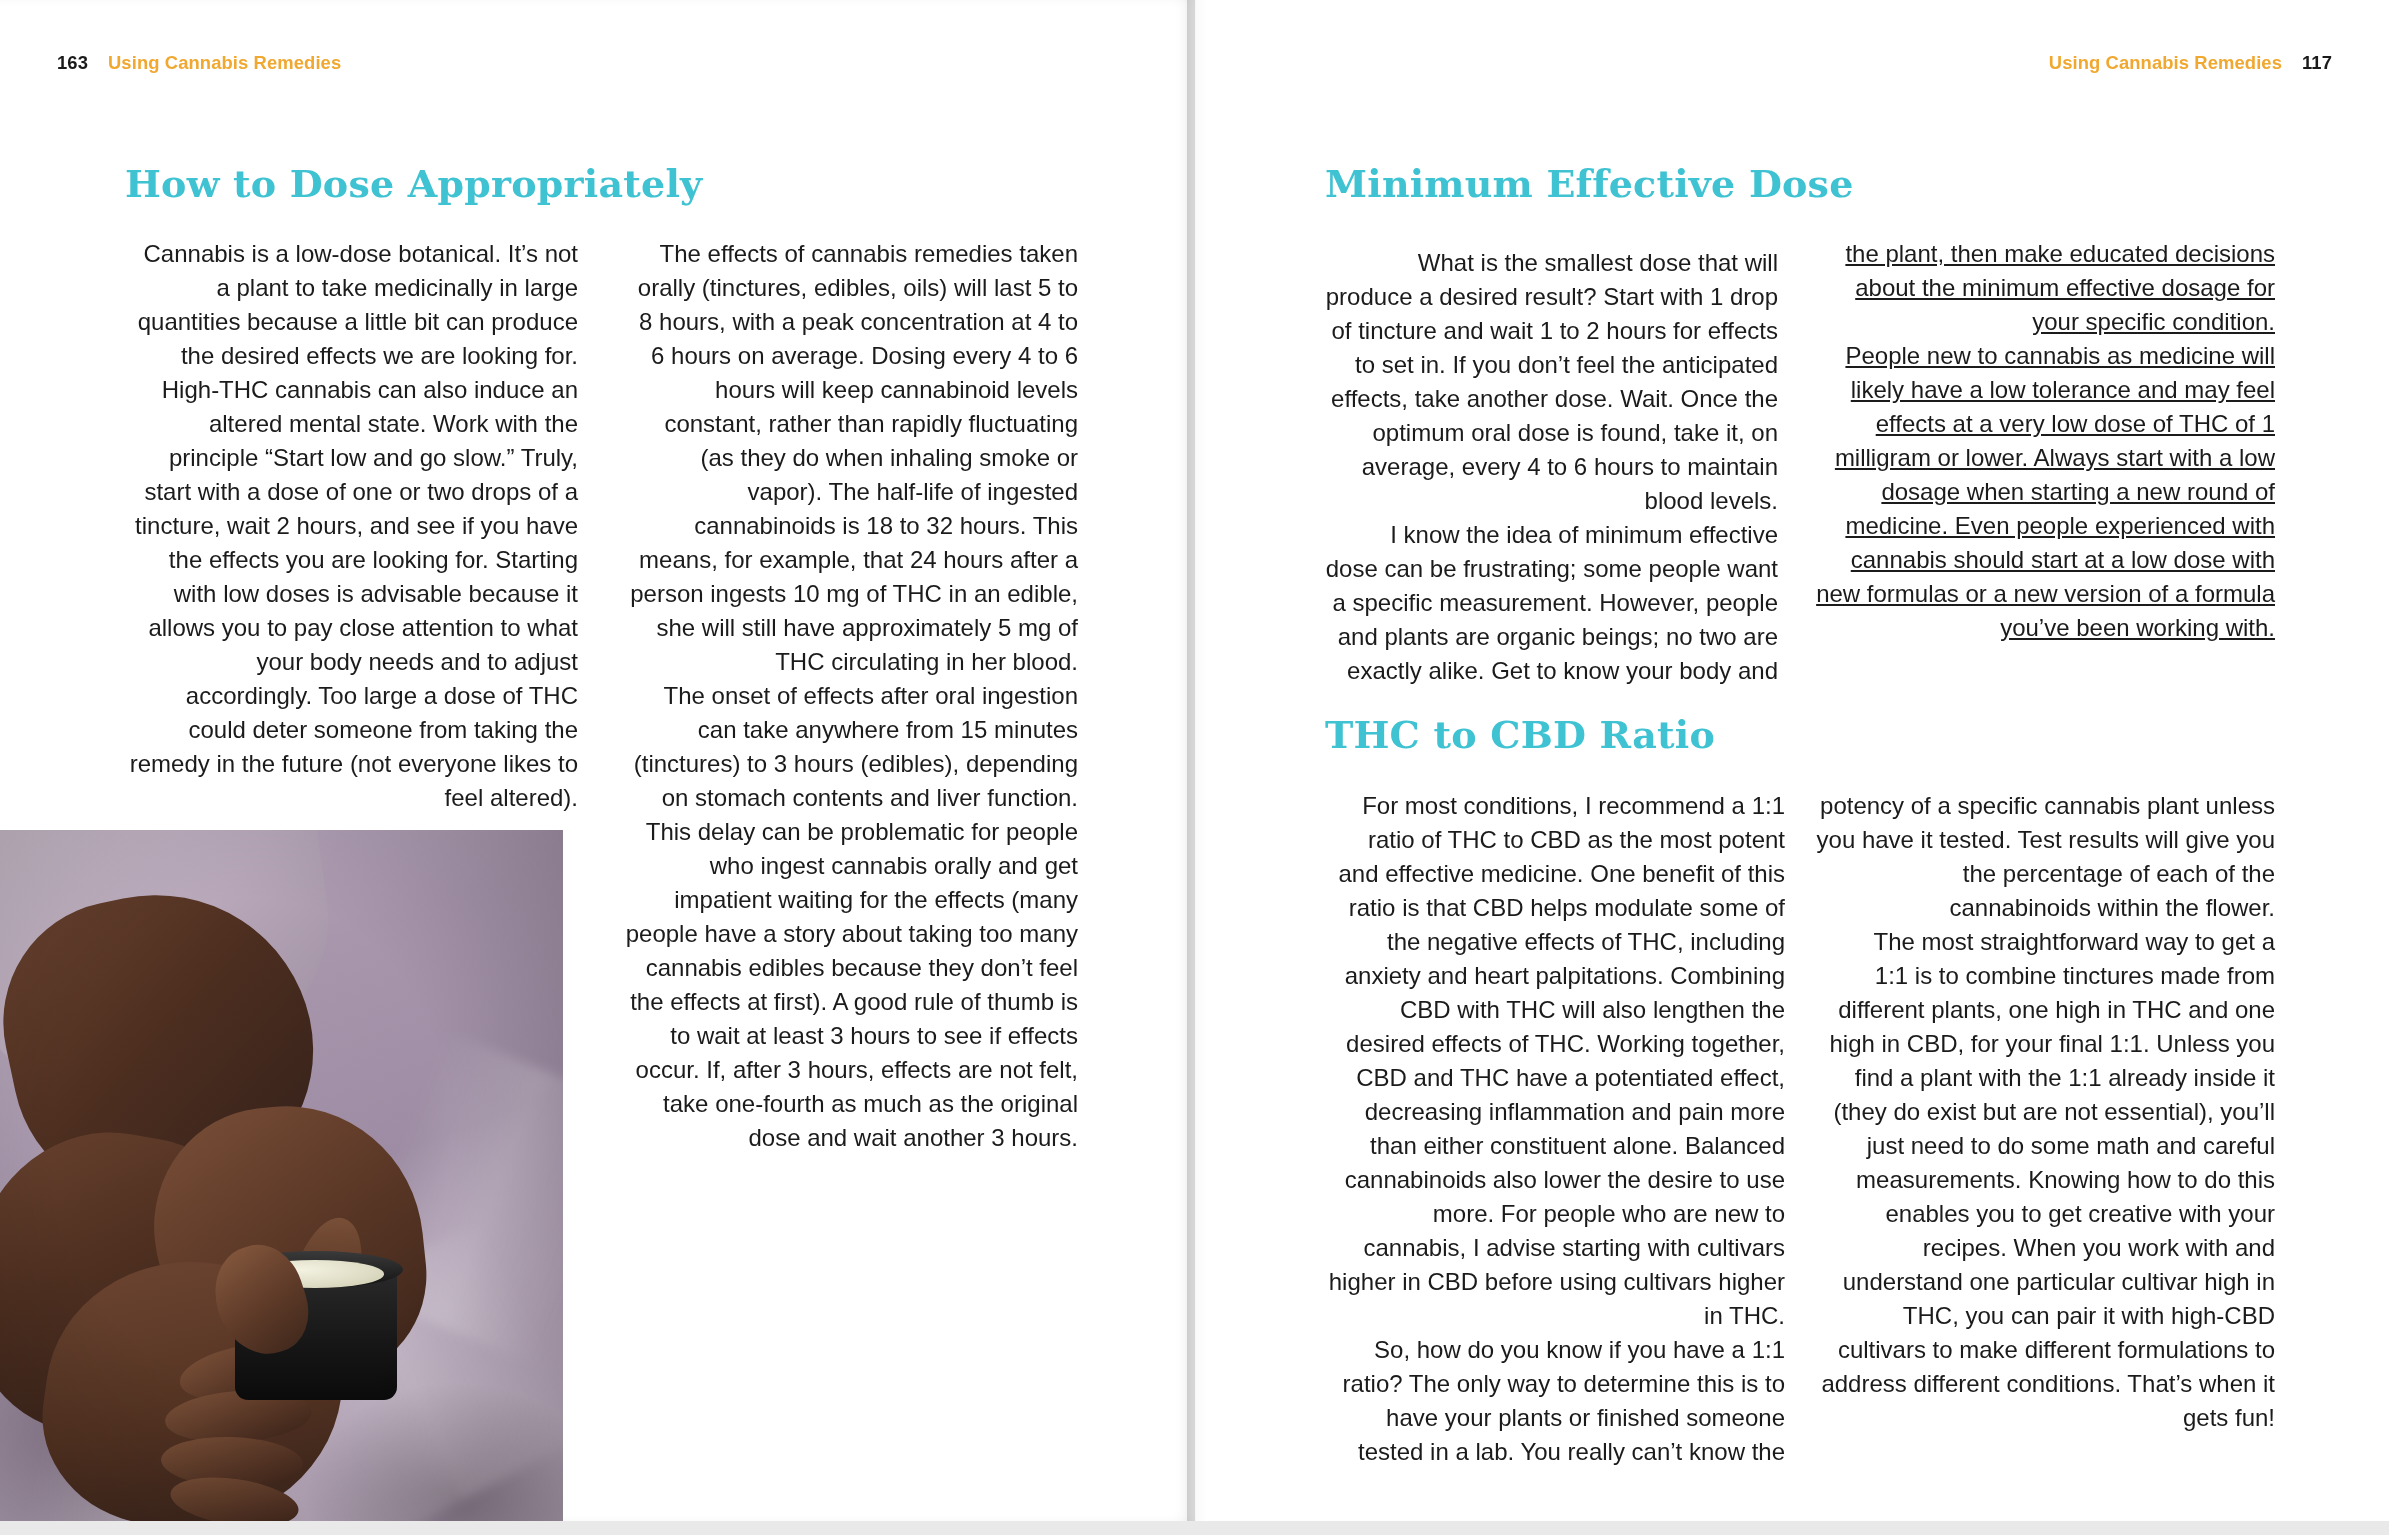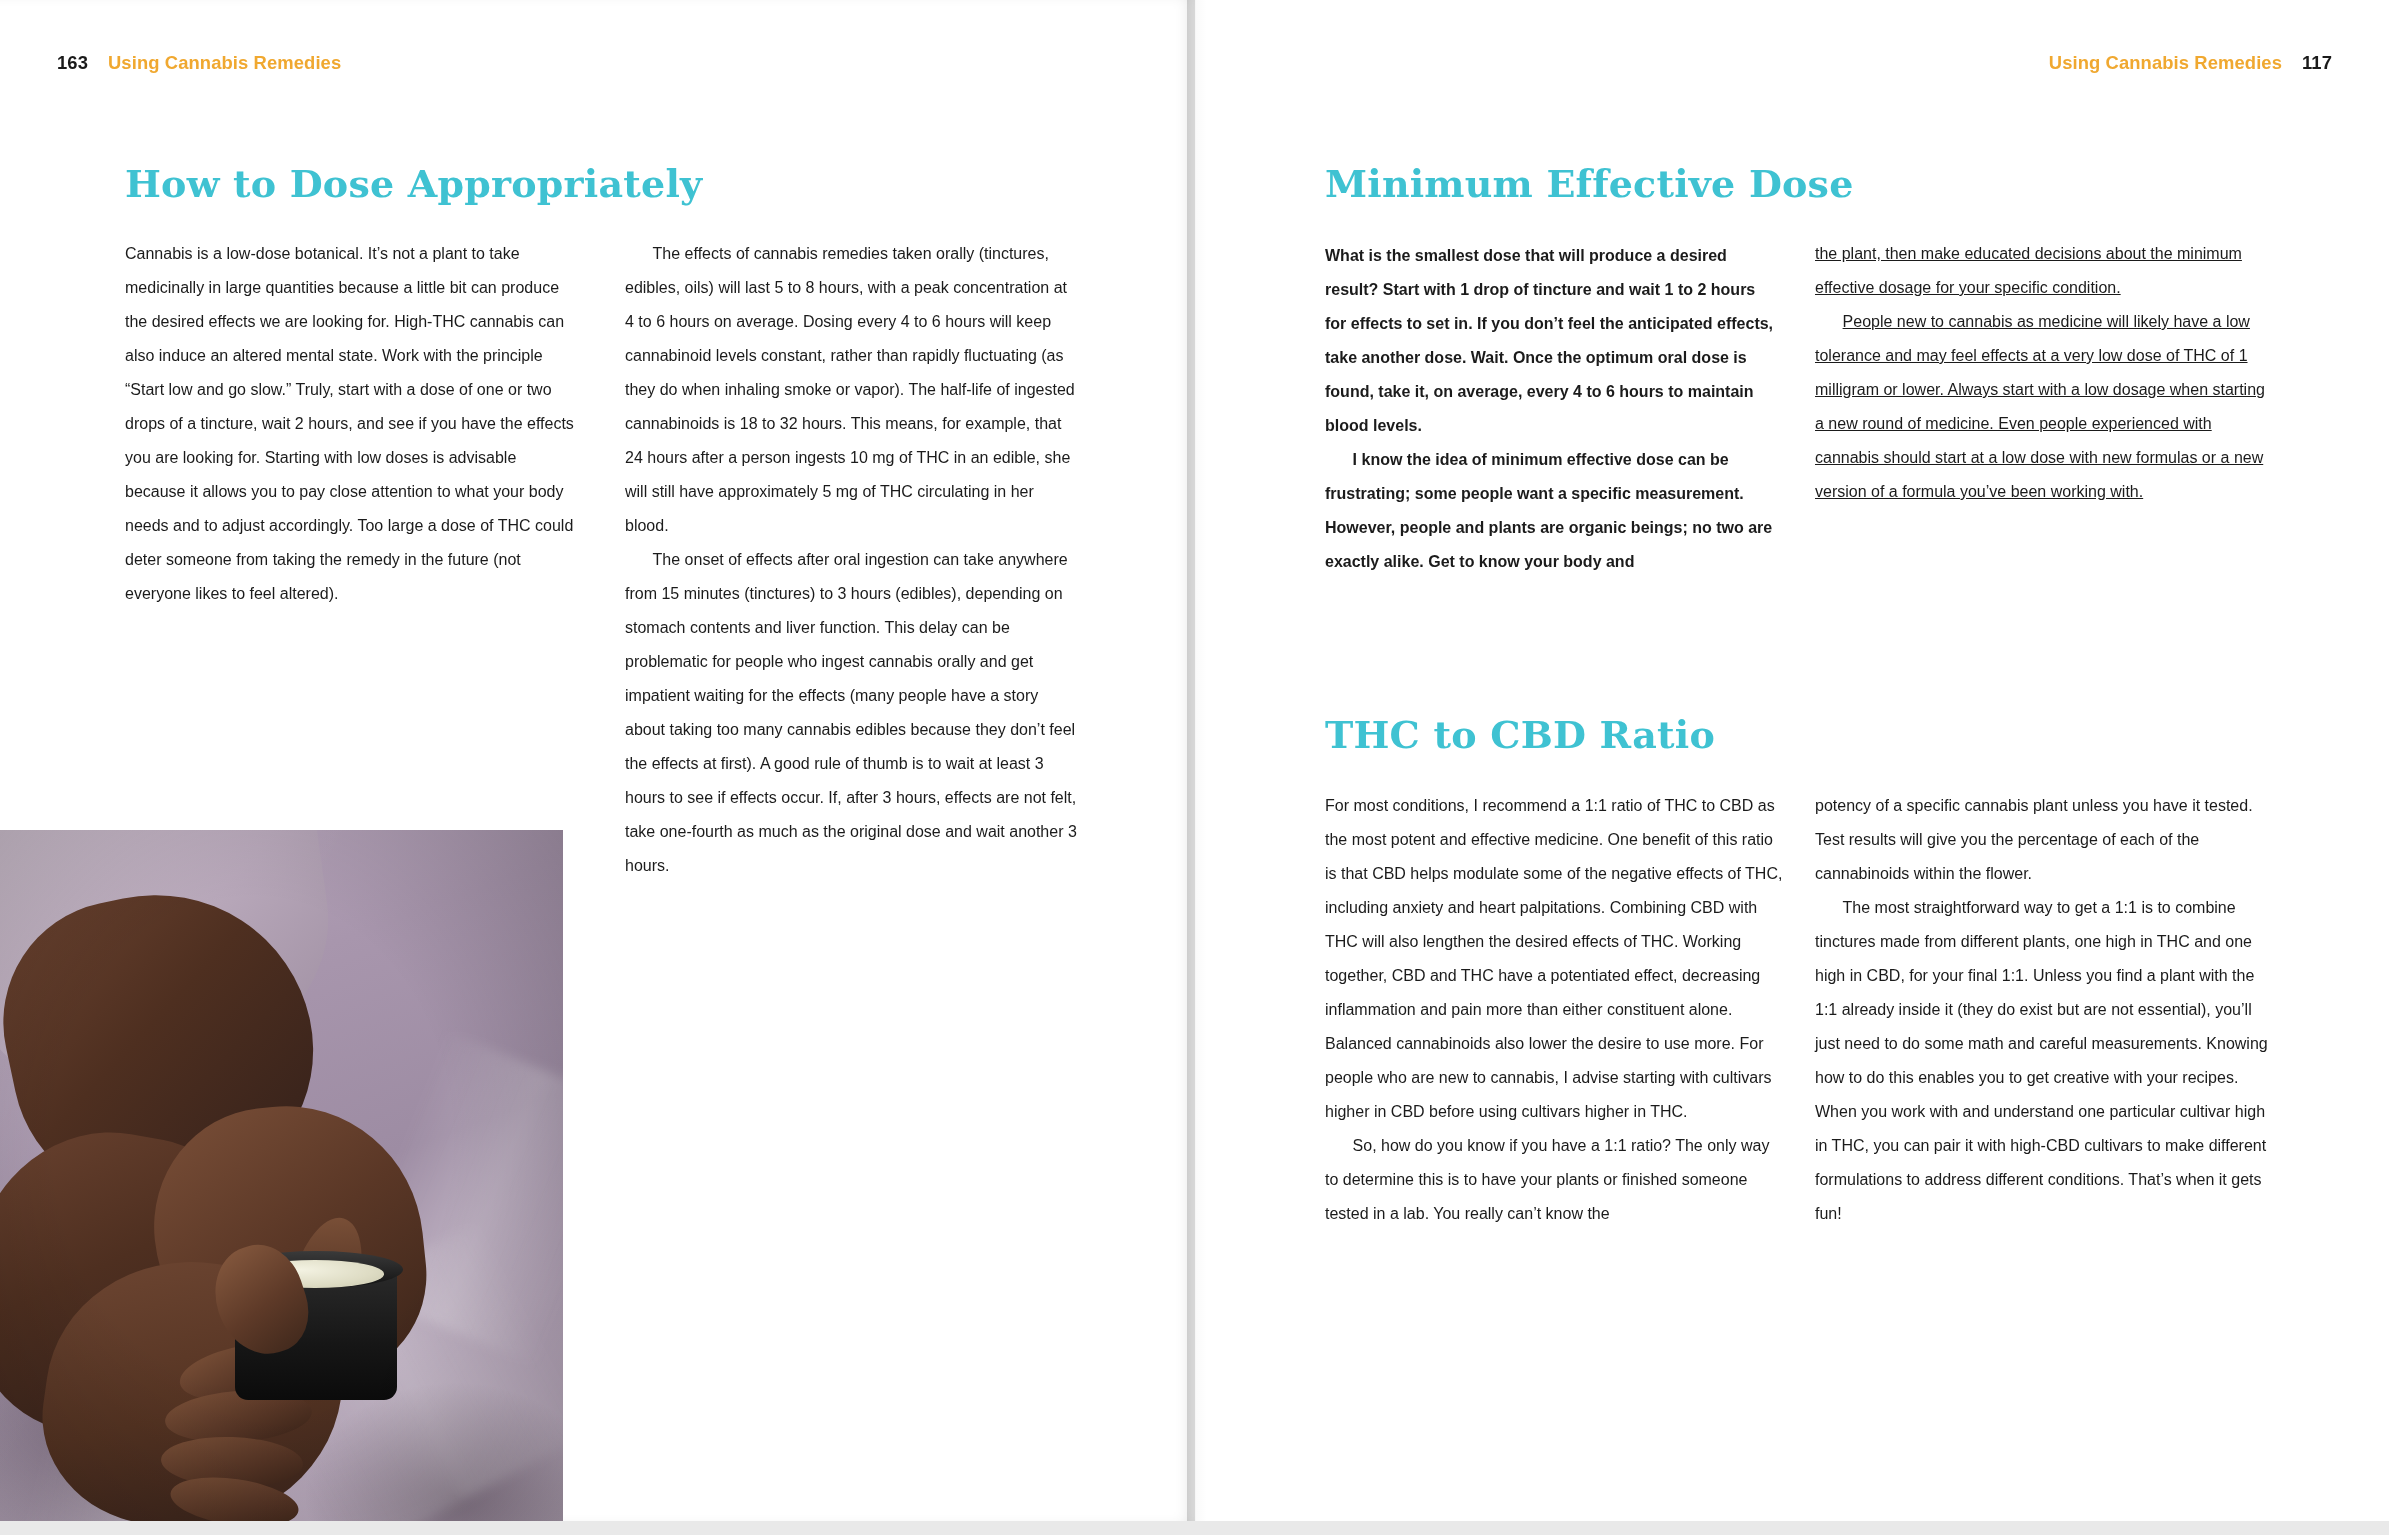--- a/index.html
+++ b/index.html
@@ -87,35 +87,35 @@
     letter-spacing: 0.2px;
     line-height: 1.05;
   }
   #title-dose   { left: 125px; top: 164px; }
   #title-med    { left: 1325px; top: 164px; text-align: right; }
   #title-ratio  { left: 1325px; top: 715px; }
 
   
   .col {
     position: absolute;
-    font-size: 16px;
+    font-size: 24px;
     line-height: 34px;
     color: #1b1b1b;
-    text-align: left;
+    text-align: right;
     font-family: "Liberation Sans", sans-serif;
   }
   .col p { margin: 0; }
   .col p.indent { text-indent: 27.6px; }
 
   
   #l-col1 { left: 125px; top: 237px; width: 453px; }
   #l-col2 { left: 589px; top: 237px; width: 453px; margin-left: 36px; }
 
   
-  #r-col1 { left: 1325px; top: 239px; width: 453px; font-weight: bold; }
+  #r-col1 { left: 1325px; top: 246px; width: 453px; }
   #r-col2 { left: 1815px; top: 237px; width: 460px; text-decoration: underline; }
   #r-col3 { left: 1325px; top: 789px; width: 460px; }
   #r-col4 { left: 1815px; top: 789px; width: 460px; }
 
   
   .photo {
     position: absolute;
     left: 0;
     top: 830px;
     width: 563px;

